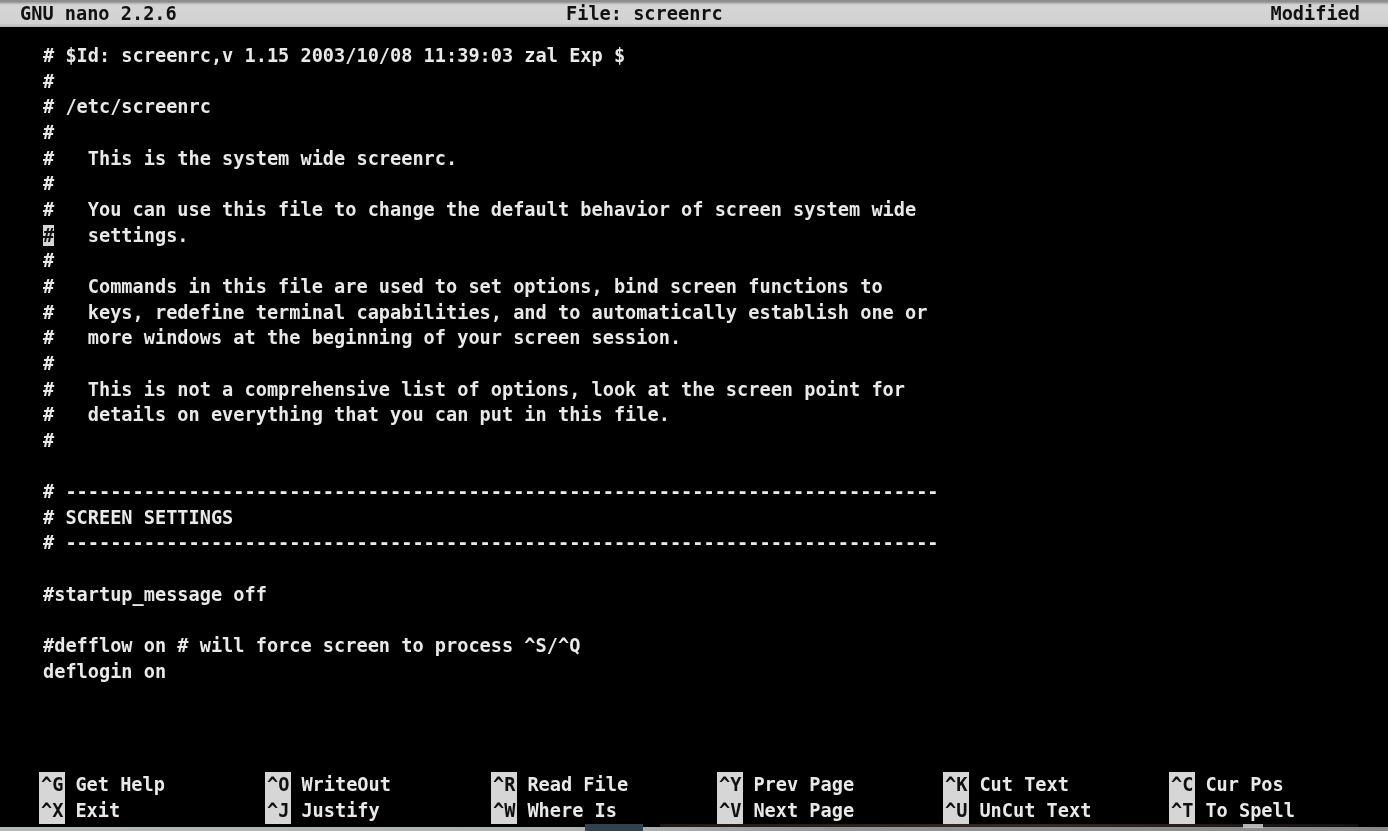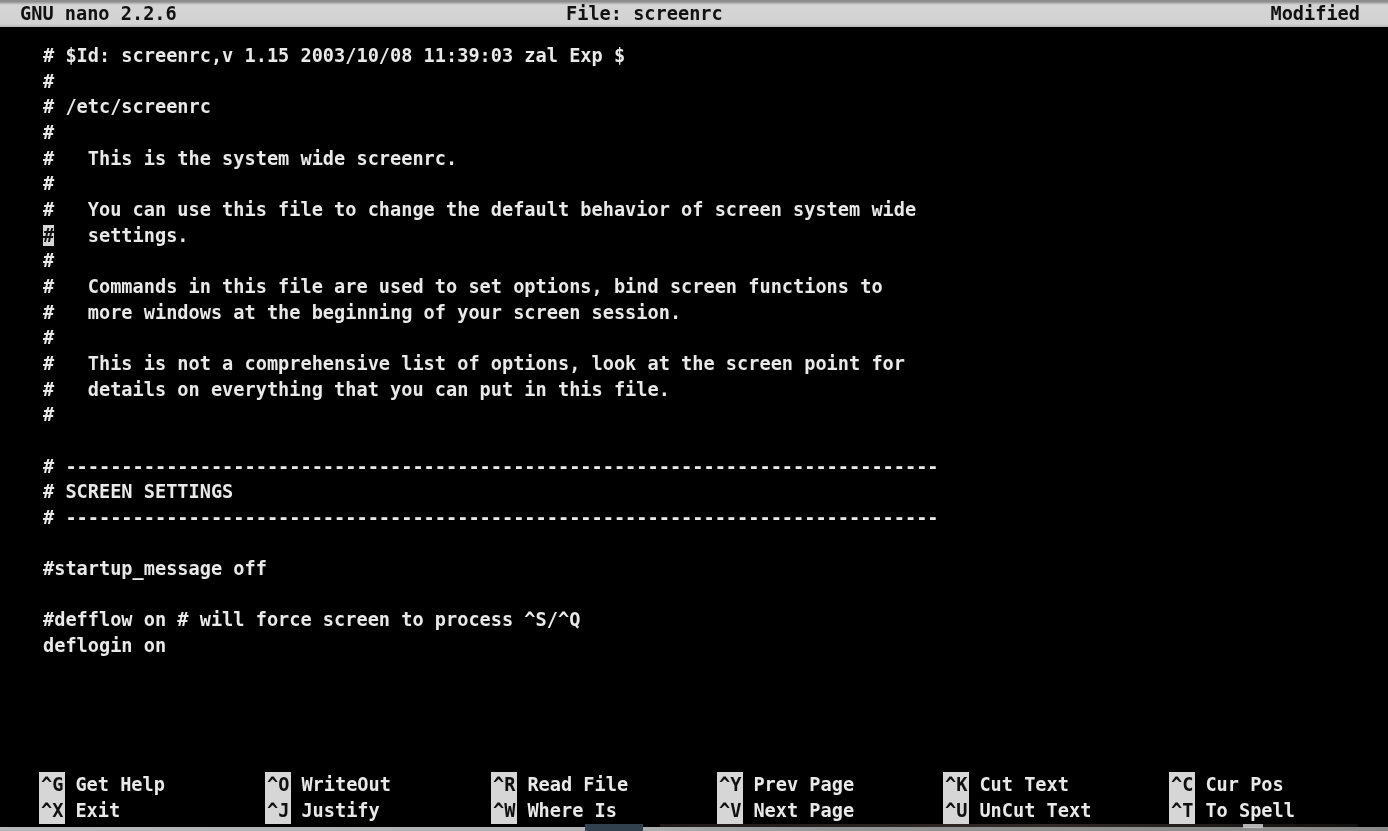--- a/index.html
+++ b/index.html
@@ -129,20 +129,21 @@
       <div class="term-line"># $Id: screenrc,v 1.15 2003/10/08 11:39:03 zal Exp $</div>
       <div class="term-line">#</div>
       <div class="term-line"># /etc/screenrc</div>
       <div class="term-line">#</div>
       <div class="term-line">#   This is the system wide screenrc.</div>
       <div class="term-line">#</div>
       <div class="term-line">#   You can use this file to change the default behavior of screen system wide</div>
       <div class="term-line"><span class="cursor-block">#</span>   settings.</div>
       <div class="term-line">#</div>
       <div class="term-line">#   Commands in this file are used to set options, bind screen functions to</div>
+      <div class="term-line">#   keys, redefine terminal capabilities, and to automatically establish one or</div>
       <div class="term-line">#   more windows at the beginning of your screen session.</div>
       <div class="term-line">#</div>
       <div class="term-line">#   This is not a comprehensive list of options, look at the screen point for</div>
       <div class="term-line">#   details on everything that you can put in this file.</div>
       <div class="term-line">#</div>
       <div class="term-line"></div>
       <div class="term-line"># ------------------------------------------------------------------------------</div>
       <div class="term-line"># SCREEN SETTINGS</div>
       <div class="term-line"># ------------------------------------------------------------------------------</div>
       <div class="term-line"></div>

